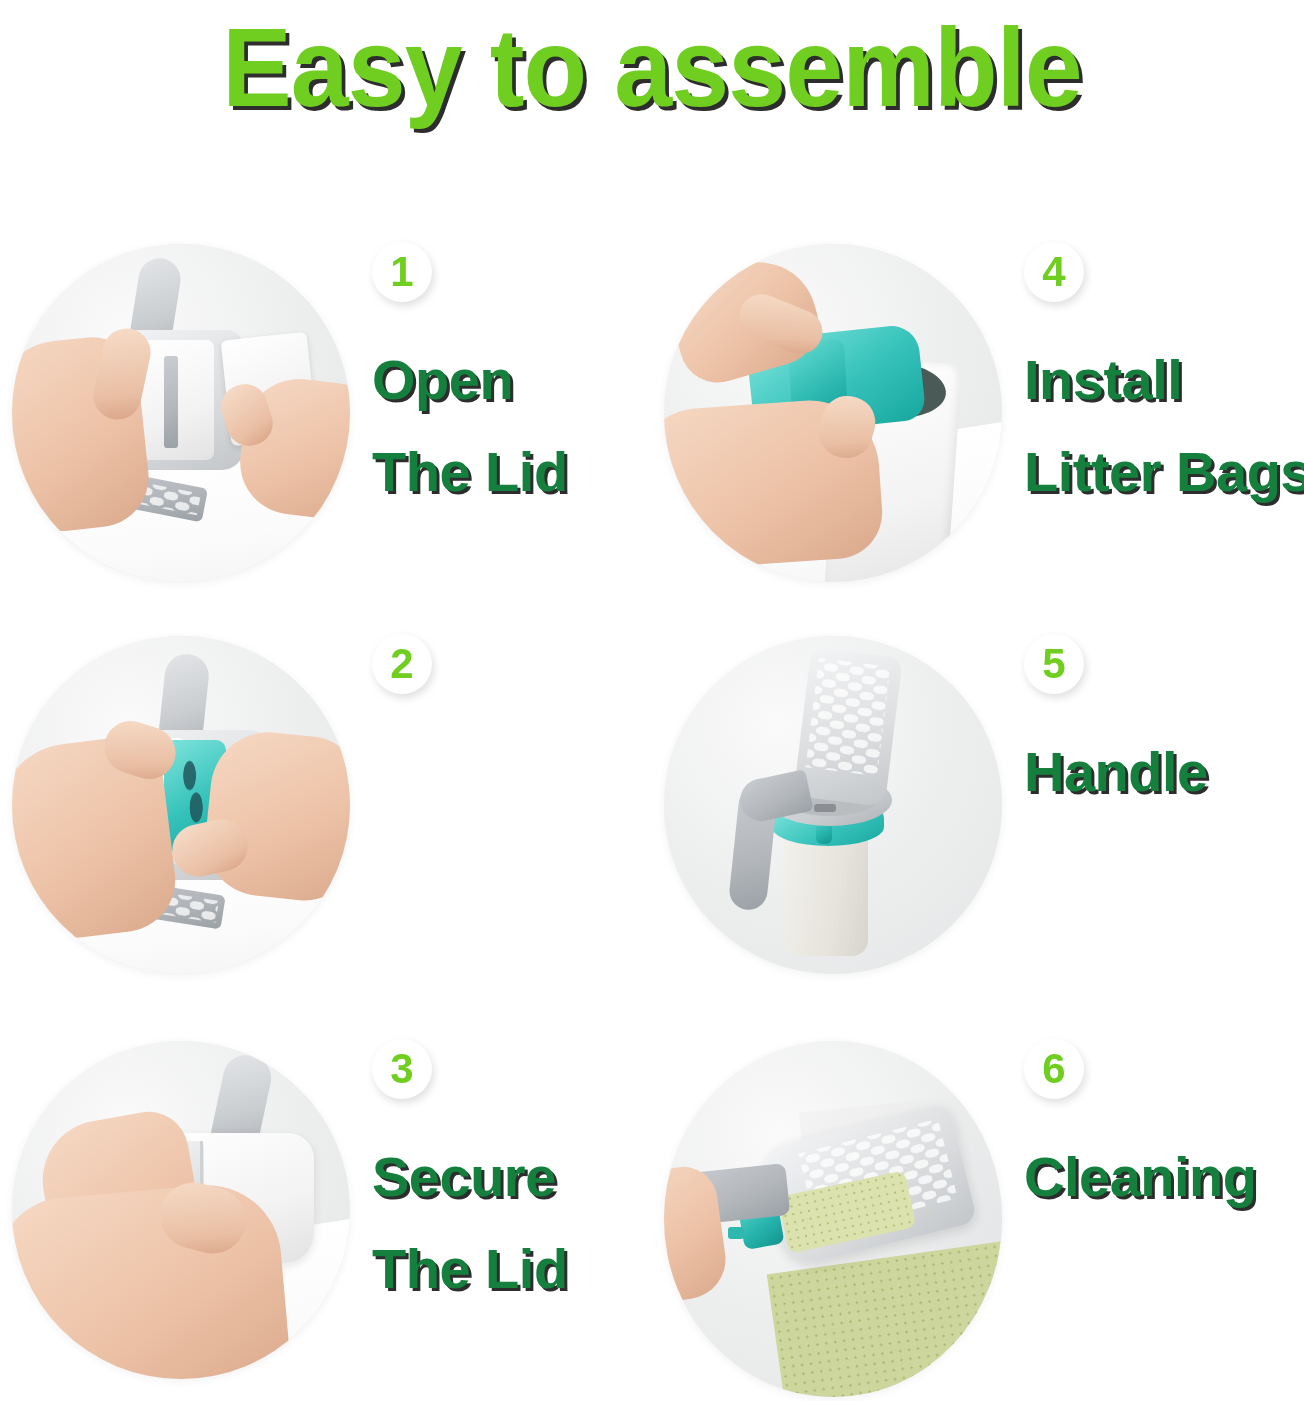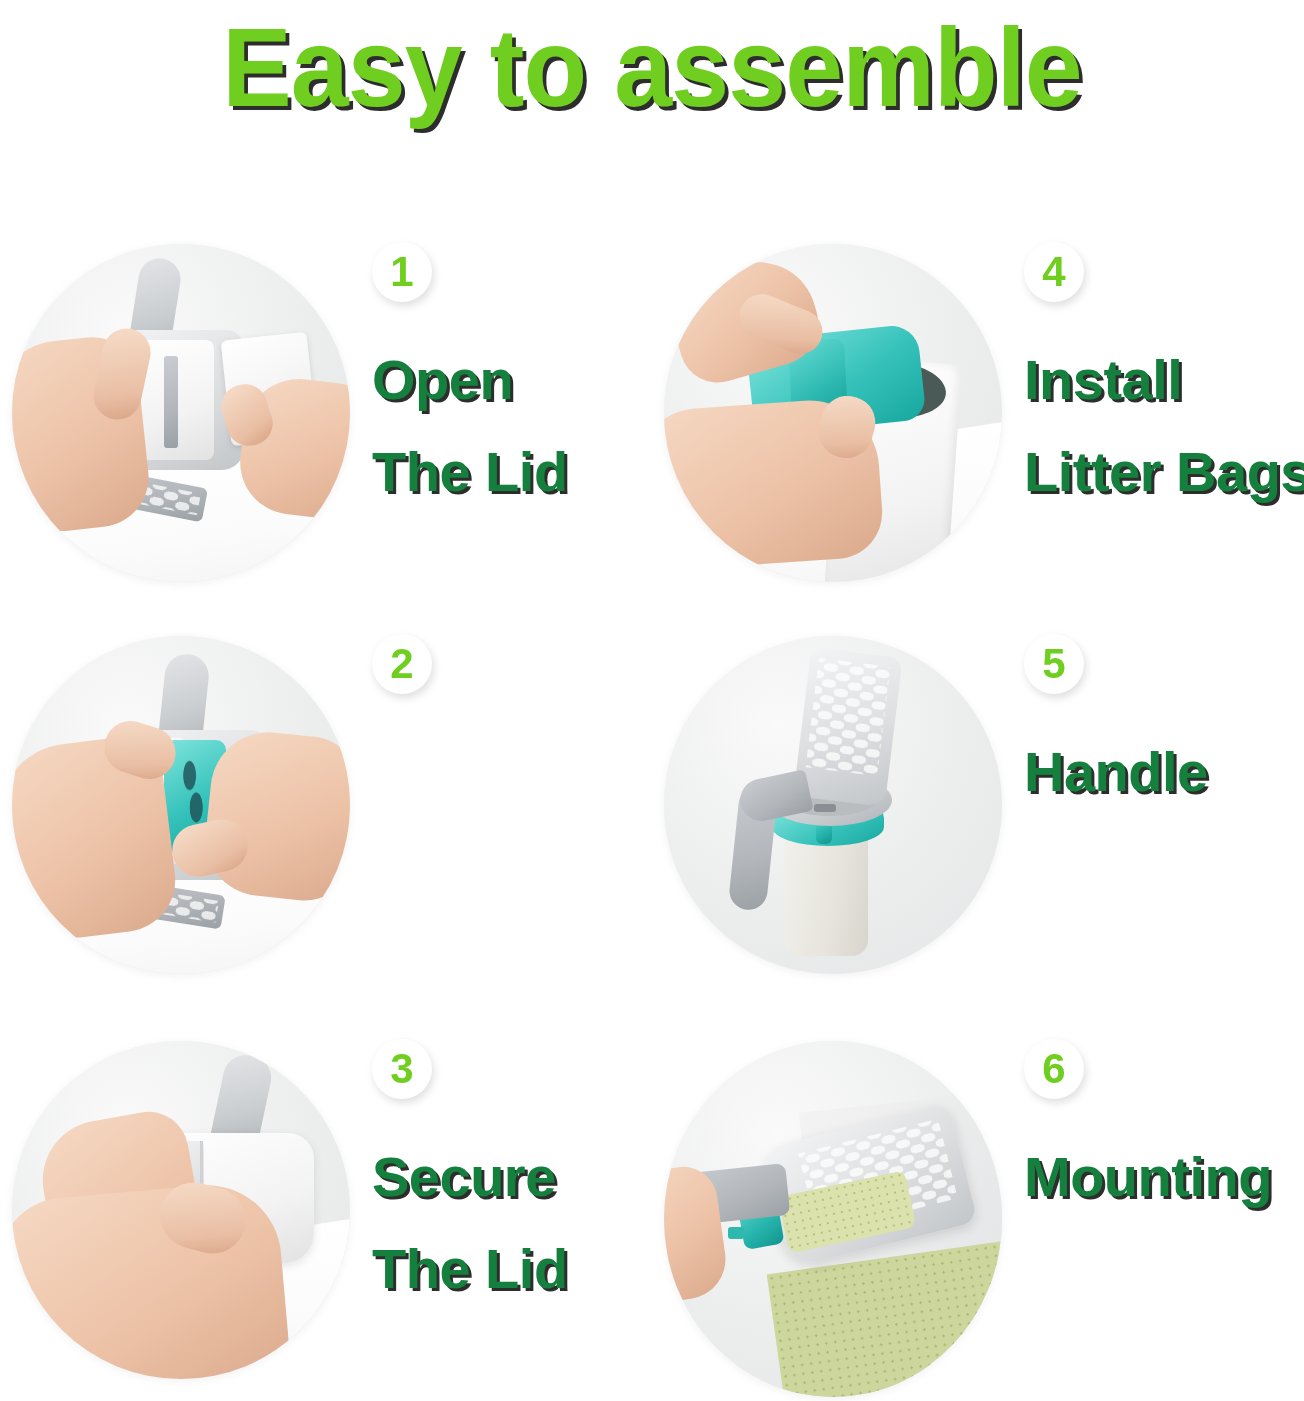--- a/index.html
+++ b/index.html
@@ -308,18 +308,18 @@
 
       <div class="sh grayC" style="left:8px;top:128px;width:116px;height:52px;border-radius:28px 10px 10px 28px;transform:rotate(-6deg);"></div>
       <div class="sh" style="left:64px;top:186px;width:16px;height:12px;border-radius:3px;background:#2fb9ae;"></div>
 
       <div class="sh skin" style="left:-46px;top:128px;width:104px;height:132px;border-radius:46px 34px 40px 46px;transform:rotate(-8deg);"></div>
     </div>
 
     <div class="label-block">
       <div class="badge">6</div>
       <div class="caption">
-        <span class="l1">Mounting</span>
+        <span class="l1">Cleaning</span>
       </div>
     </div>
   </div>
 
 </div>
 
 </body></html>

